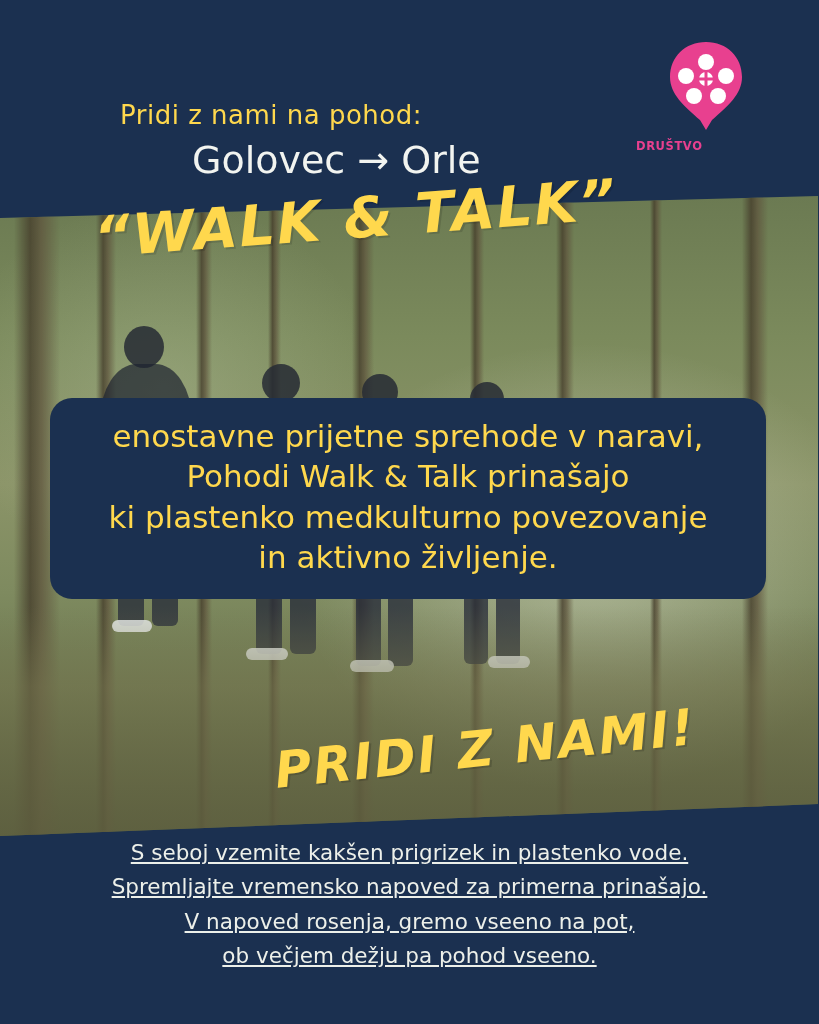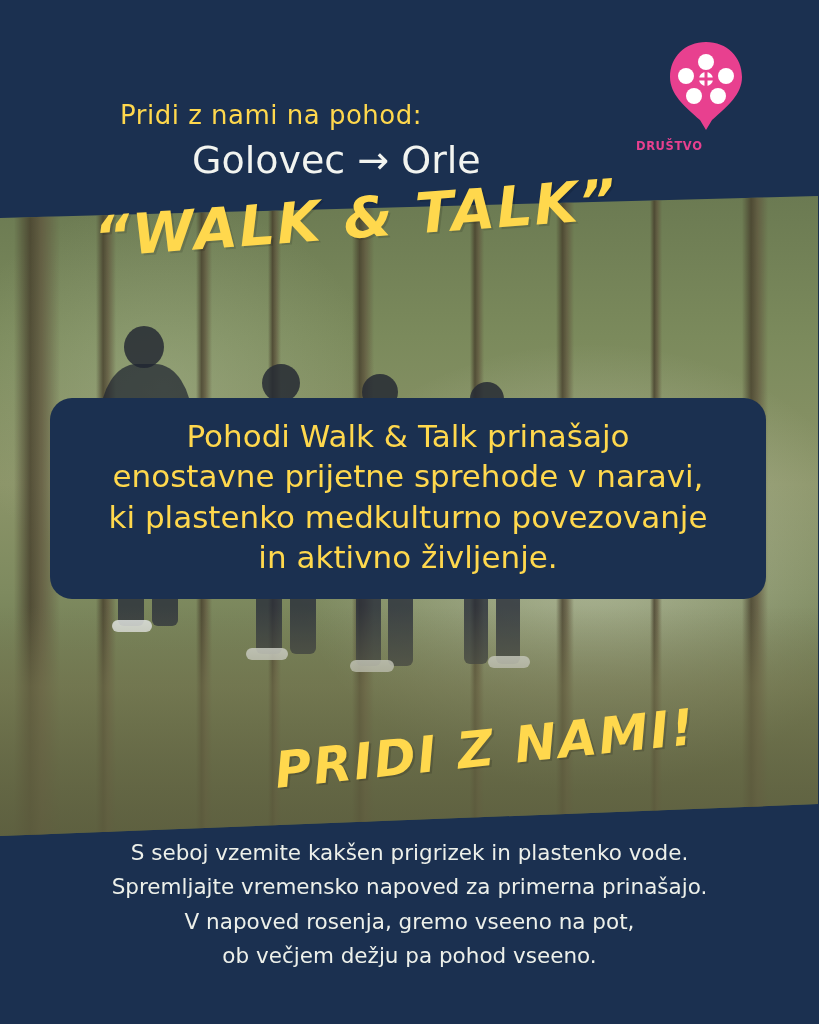--- a/index.html
+++ b/index.html
@@ -170,20 +170,21 @@
   
   .footer {
     position: absolute;
     left: 0;
     top: 836px;
     width: 819px;
     text-align: center;
     color: #edf0ea;
     font-size: 21.5px;
     line-height: 1.60;
+    text-decoration: underline;
   }
   .footer .line { white-space: nowrap; }
 </style>
 </head>
 <body>
 
 <div id="poster">
 
   <div class="photo-band">
     <div class="photo">
@@ -244,22 +245,22 @@
         <circle cx="42" cy="39" r="7" fill="#ffffff"></circle>
         <path d="M42 31 L42 47 M34 39 L50 39" stroke="#e8408f" stroke-width="3"></path>
       </svg>
     </div>
     <div class="logo-text">
       <div>DRUŠTVO</div>
     </div>
   </div>
 
   <div class="quote-card">
+    <div class="line">enostavne prijetne sprehode v naravi,</div>
     <div class="line">Pohodi Walk &amp; Talk prinašajo</div>
-    <div class="line">enostavne prijetne sprehode v naravi,</div>
     <div class="line">ki plastenko medkulturno povezovanje</div>
     <div class="line">in aktivno življenje.</div>
   </div>
 
   <div class="pridi">PRIDI Z NAMI!</div>
 
   <div class="footer">
     <div class="line">S seboj vzemite kakšen prigrizek in plastenko vode.</div>
     <div class="line">Spremljajte vremensko napoved za primerna prinašajo.</div>
     <div class="line">V napoved rosenja, gremo vseeno na pot,</div>

